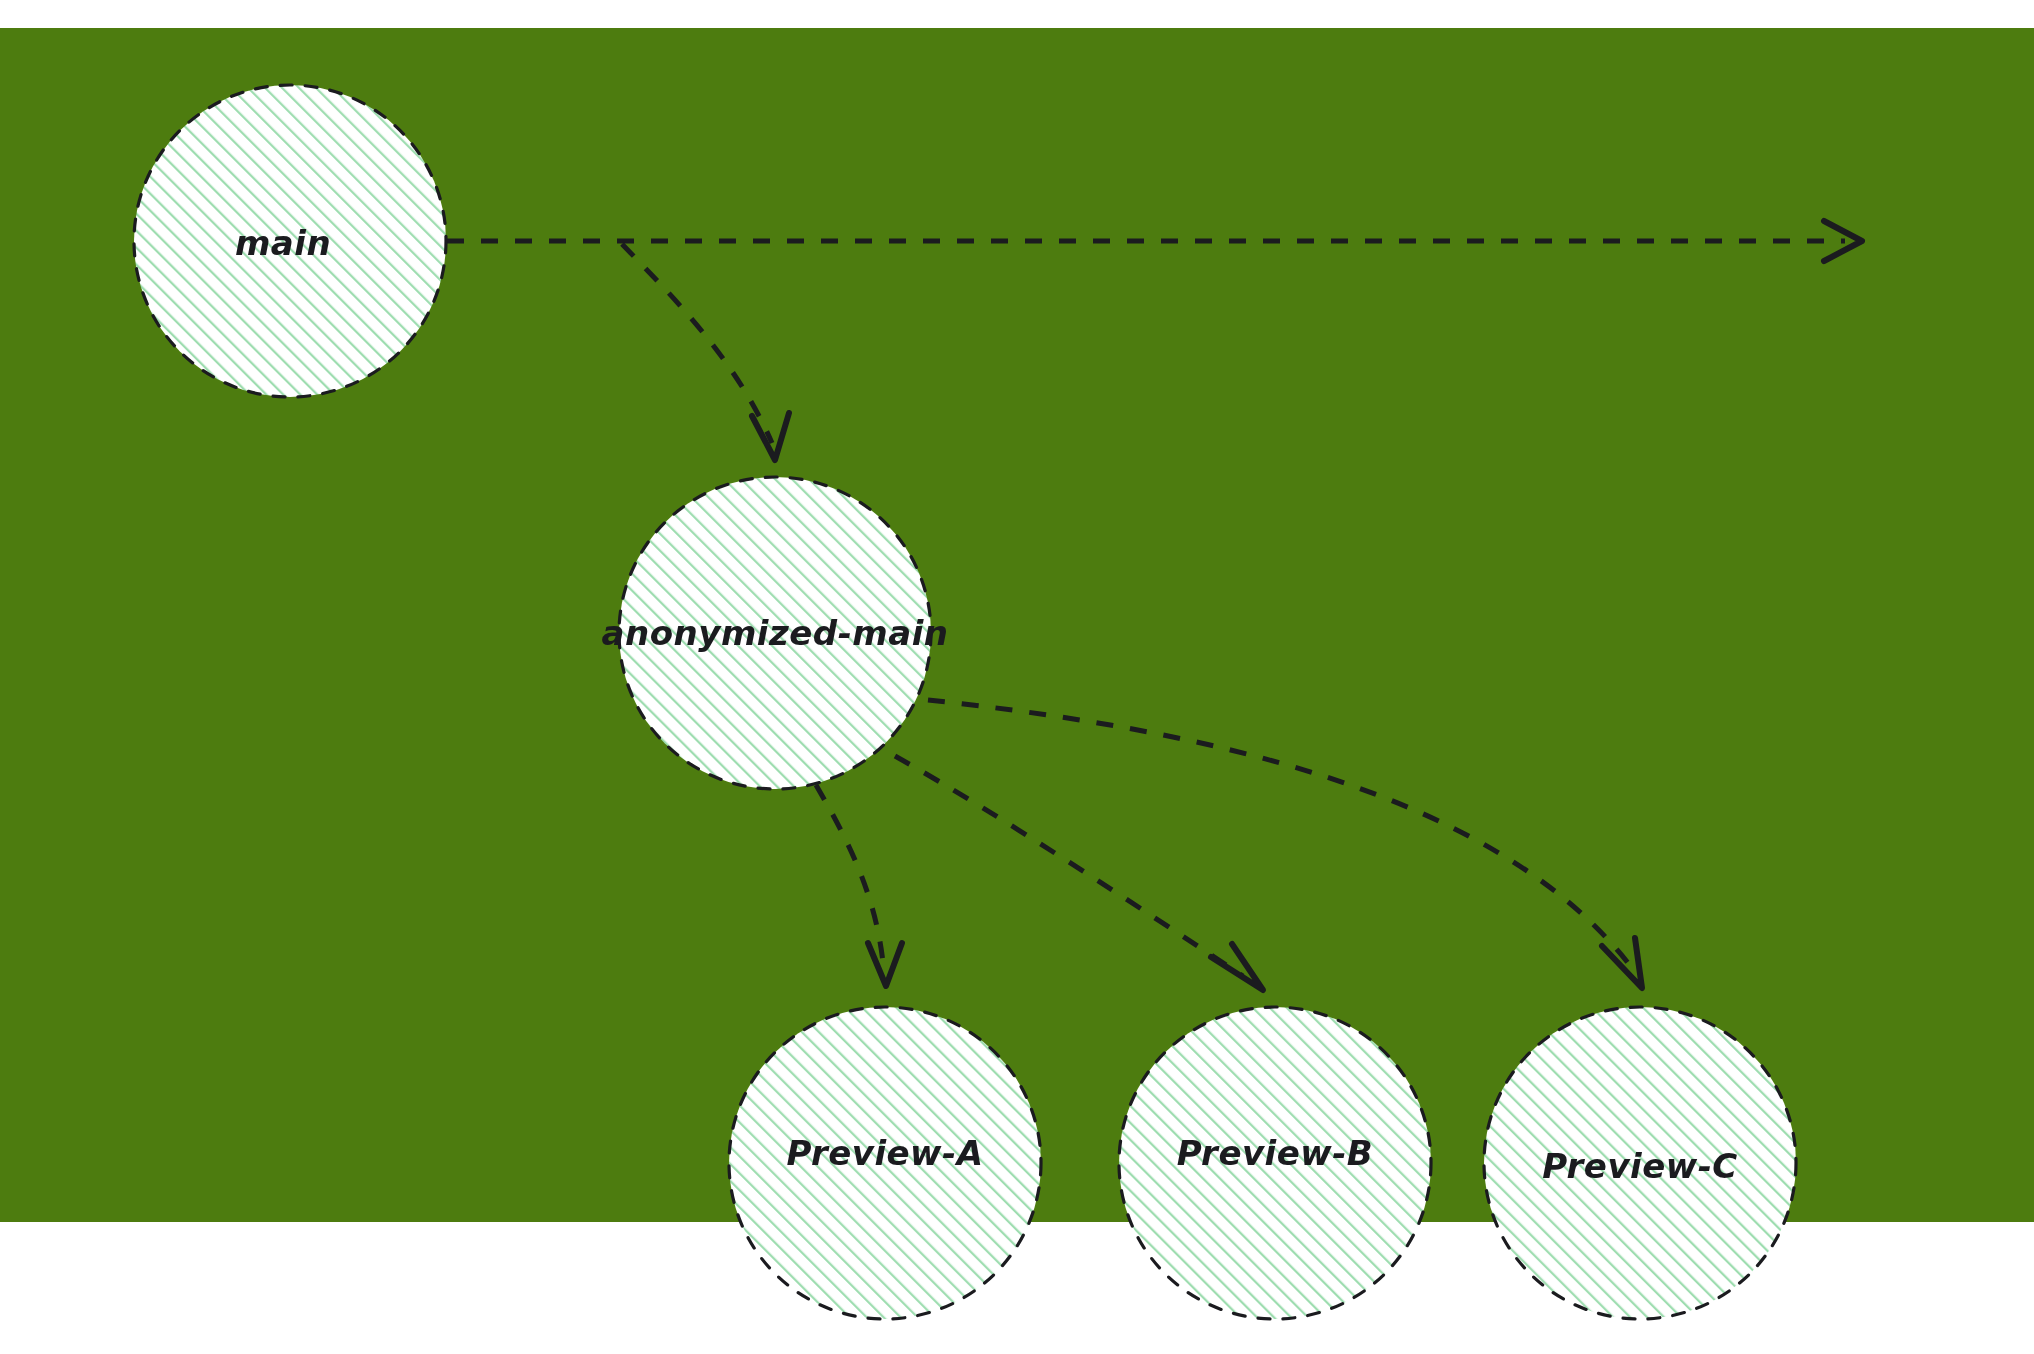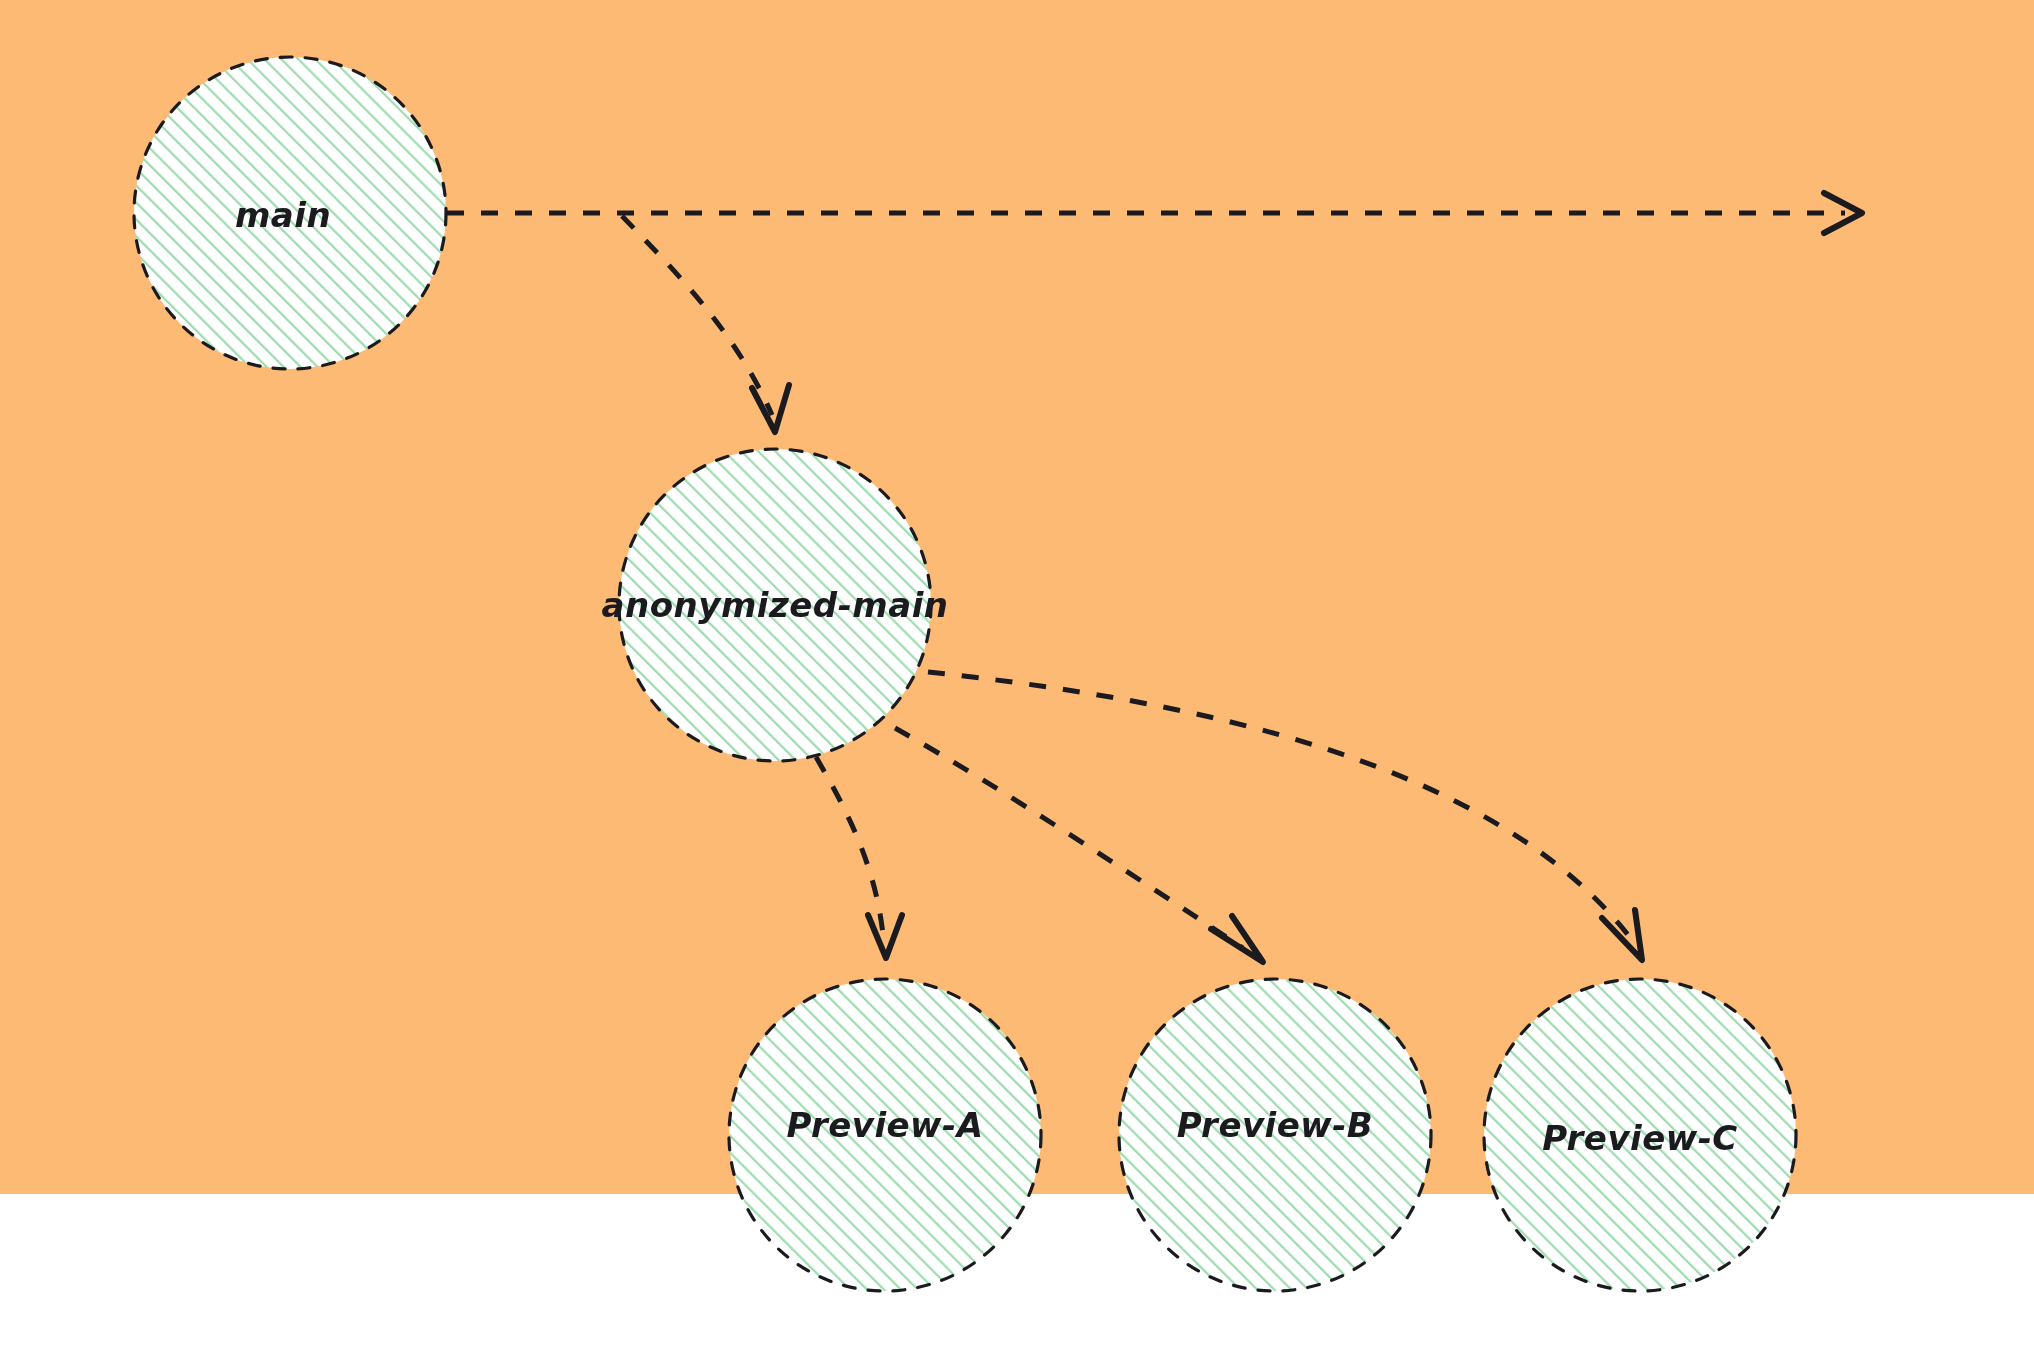--- a/index.html
+++ b/index.html
@@ -10,21 +10,22 @@
   body {
     width: 2034px;
     height: 1354px;
     overflow: hidden;
     font-family: "DejaVu Sans", sans-serif;
   }
   #canvas-root {
     position: relative;
     width: 2034px;
     height: 1194px;
-    background: #fdba74;
+    background: #4d7c0f;
+    margin-top: 28px;
   }
   #diagram-svg {
     position: absolute;
     top: 0;
     left: 0;
     width: 2034px;
     height: 1354px;
     display: block;
   }
   .node-label {

